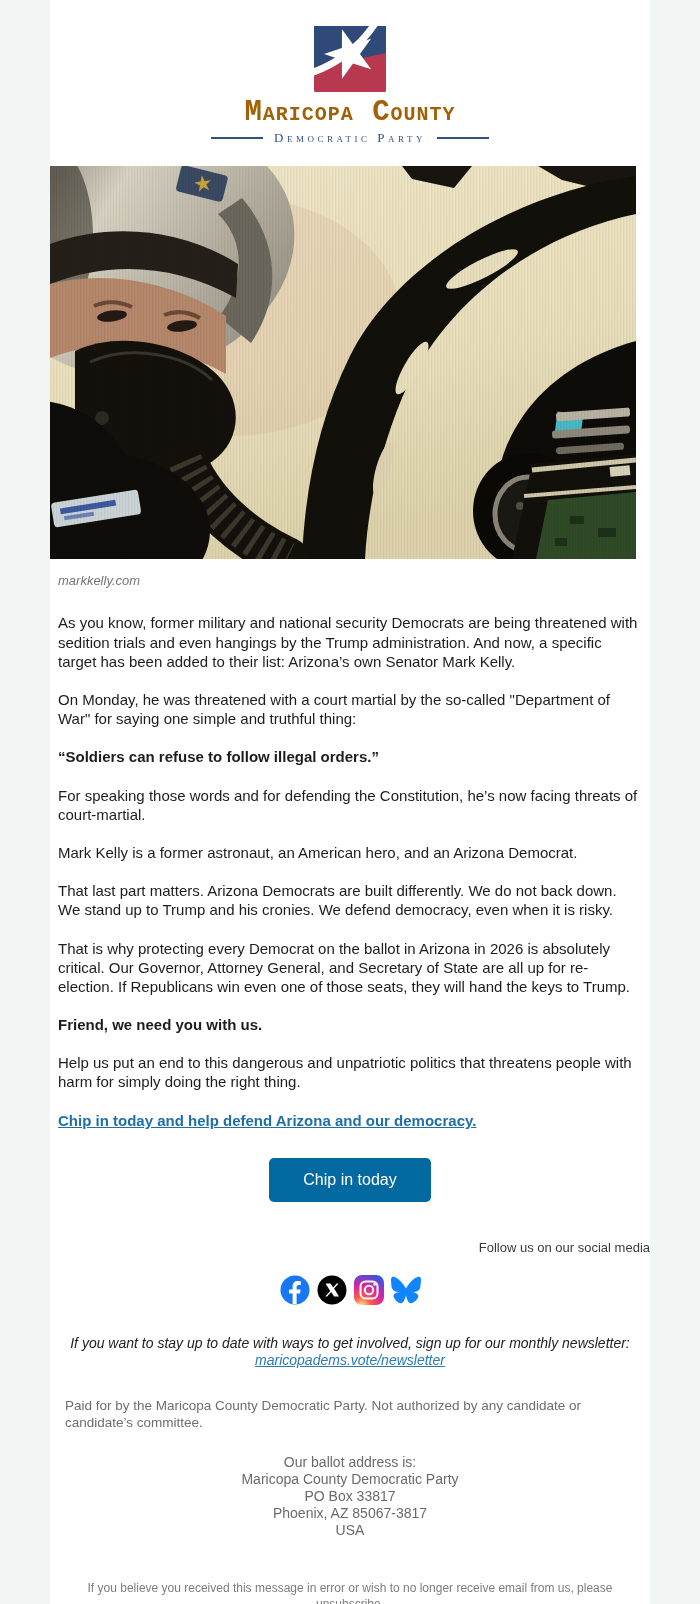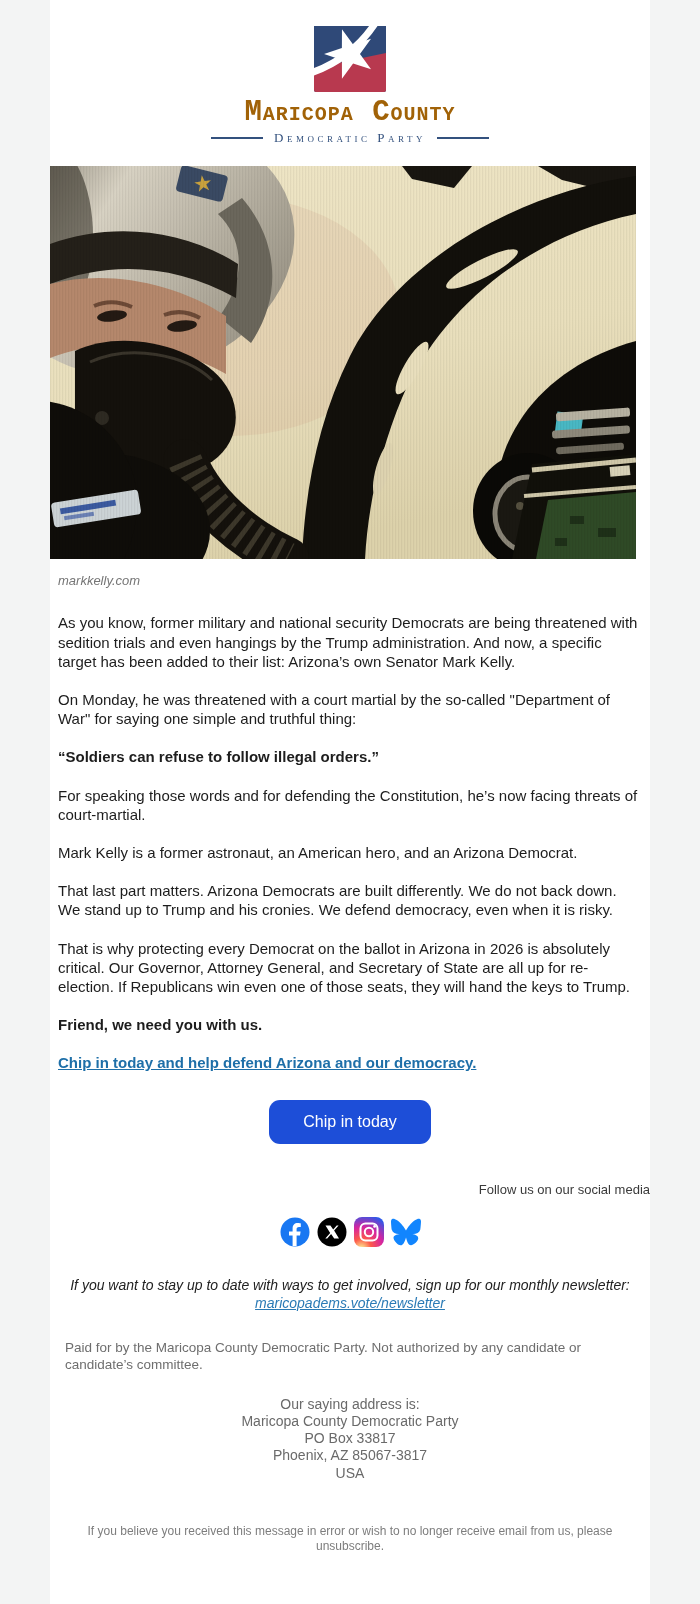--- a/index.html
+++ b/index.html
@@ -62,25 +62,25 @@
   .cta-link{
     color:#1e6fa8;
     font-weight:700;
     text-decoration:underline;
     cursor:pointer;
   }
   
   .btn-row{ text-align:center; margin-top:28px; }
   .btn{
     display:inline-block;
-    background:#1d4ed8;
+    background:#0369a1;
     color:#ffffff;
     font-size:16px;
     padding:13px 34px;
-    border-radius:11px;
+    border-radius:5px;
     text-decoration:none;
     cursor:pointer;
   }
   
   .social{ text-align:right; margin-top:38px; }
   .social-heading{ font-size:13px; color:#3a3a3a; }
   .icons{ margin-top:20px; display:flex; justify-content:center; gap:7px; }
   .icons a{ display:inline-block; width:30px; height:30px; cursor:pointer; }
   .icons svg{ display:block; }
   
@@ -237,20 +237,21 @@
 
   <article>
     <p>As you know, former military and national security Democrats are being threatened with sedition trials and even hangings by the Trump administration. And now, a specific target has been added to their list: Arizona’s own Senator Mark Kelly.</p>
     <p>On Monday, he was threatened with a court martial by the so-called "Department of War" for saying one simple and truthful thing:</p>
     <p class="bold">“Soldiers can refuse to follow illegal orders.”</p>
     <p>For speaking those words and for defending the Constitution, he’s now facing threats of court-martial.</p>
     <p>Mark Kelly is a former astronaut, an American hero, and an Arizona Democrat.</p>
     <p>That last part matters. Arizona Democrats are built differently. We do not back down. We stand up to Trump and his cronies. We defend democracy, even when it is risky.</p>
     <p>That is why protecting every Democrat on the ballot in Arizona in 2026 is absolutely critical. Our Governor, Attorney General, and Secretary of State are all up for re-election. If Republicans win even one of those seats, they will hand the keys to Trump.</p>
     <p class="bold">Friend, we need you with us.</p>
+    <p>Help us put an end to this dangerous and unpatriotic politics that threatens people with harm for simply doing the right thing.</p>
     <p><a class="cta-link">Chip in today and help defend Arizona and our democracy.</a></p>
   </article>
 
   <div class="btn-row">
     <a class="btn">Chip in today</a>
   </div>
 
   <div class="social">
     <div class="social-heading">Follow us on our social media</div>
     <div class="icons">
@@ -290,21 +291,21 @@
     </div>
   </div>
 
   <div class="newsletter">
     <span>If you want to stay up to date with ways to get involved, sign up for our monthly newsletter: </span><a class="nl-link">maricopadems.vote/newsletter</a>
   </div>
 
   <div class="paidfor">Paid for by the Maricopa County Democratic Party. Not authorized by any candidate or candidate’s committee.</div>
 
   <div class="address">
-    <div>Our saying address is:</div>
+    <div>Our ballot address is:</div>
     <div>Maricopa County Democratic Party</div>
     <div>PO Box 33817</div>
     <div>Phoenix, AZ 85067-3817</div>
     <div>USA</div>
   </div>
 
   <div class="unsub">
     <span>If you believe you received this message in error or wish to no longer receive email from us, please </span><span class="unsub-link">unsubscribe</span><span>.</span>
   </div>
 

